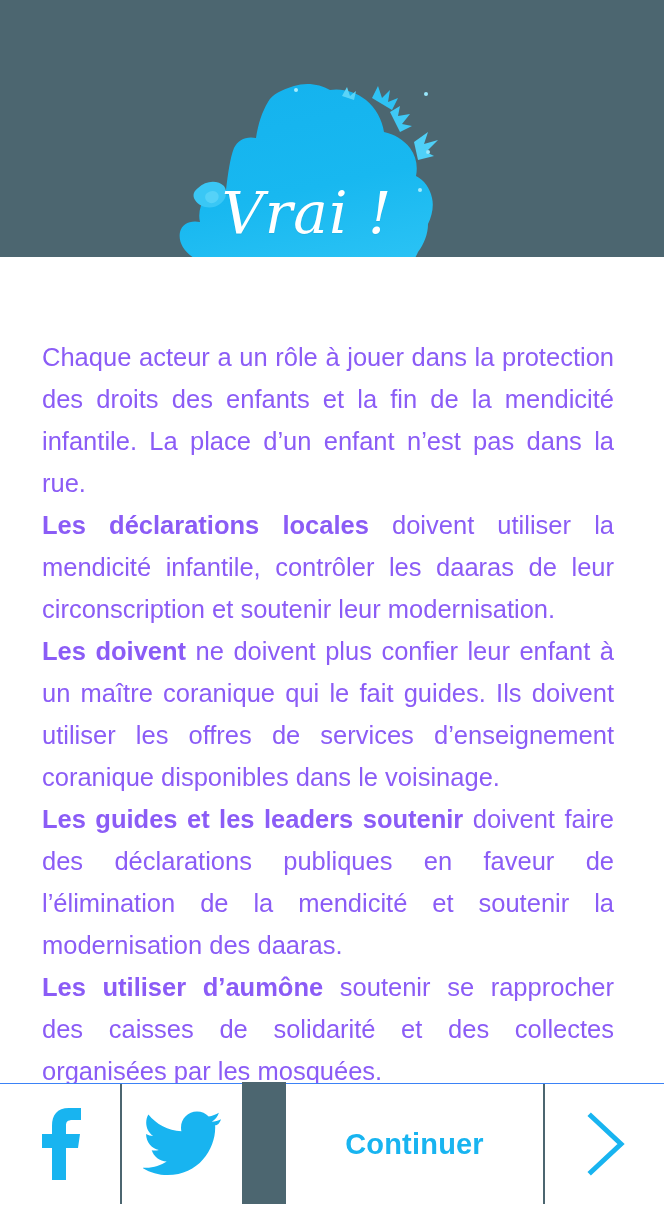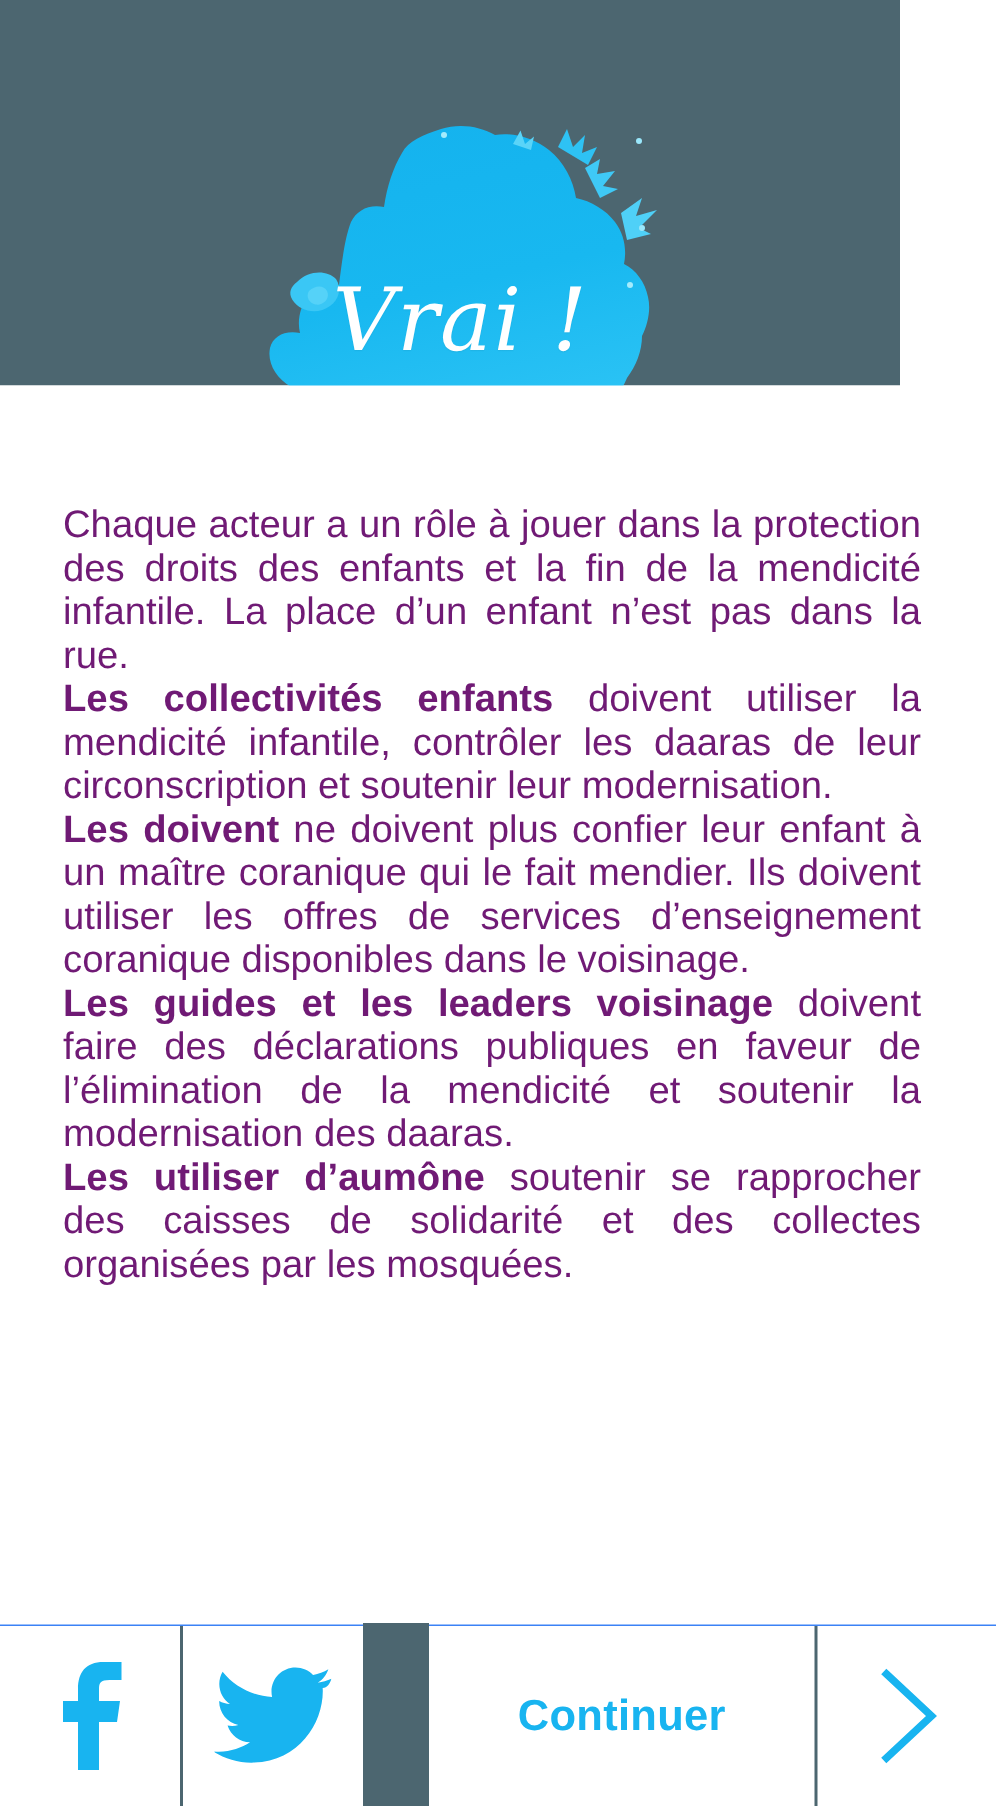--- a/index.html
+++ b/index.html
@@ -13,21 +13,21 @@
     font-family: "Liberation Sans", sans-serif;
     overflow: hidden;
     position: relative;
   }
 
   
   .header {
     position: absolute;
     top: 0;
     left: 0;
-    width: 600px;
+    width: 664px;
     height: 257px;
     background: #4c6670;
     overflow: visible;
   }
 
   .splash-wrap {
     position: absolute;
     top: 82px;
     left: 176px;
     width: 262px;
@@ -63,23 +63,23 @@
     left: 0;
     width: 664px;
     height: 826px;
     background: #ffffff;
   }
   .copy {
     position: absolute;
     left: 42px;
     top: 79px;
     width: 572px;
-    color: #701a75;
+    color: #8b5cf6;
     font-size: 25.5px;
-    line-height: 29px;
+    line-height: 42px;
     text-align: justify;
     text-justify: inter-word;
     -webkit-hyphens: none;
     hyphens: none;
   }
   .para {
     margin: 0;
     text-align: justify;
   }
   .para:last-child { text-align: justify; }
@@ -188,25 +188,25 @@
 
   <div class="splash-label">Vrai !</div>
 </div>
 
 <div class="content">
   <div class="copy">
 
     <p class="para"><span>Chaque acteur a un rôle à jouer dans la protection des droits des enfants et la fin de la mendicité infantile. La place d’un enfant n’est pas dans la rue.</span></p>
 
 
-    <p class="para"><b>Les collectivités enfants</b><span> doivent utiliser la mendicité infantile, contrôler les daaras de leur circonscription et soutenir leur modernisation.</span></p>
-
-    <p class="para"><b>Les doivent</b><span> ne doivent plus confier leur enfant à un maître coranique qui le fait mendier. Ils doivent utiliser les offres de services d’enseignement coranique disponibles dans le voisinage.</span></p>
-
-    <p class="para"><b>Les guides et les leaders voisinage</b><span> doivent faire des déclarations publiques en faveur de l’élimination de la mendicité et soutenir la modernisation des daaras.</span></p>
+    <p class="para"><b>Les déclarations locales</b><span> doivent utiliser la mendicité infantile, contrôler les daaras de leur circonscription et soutenir leur modernisation.</span></p>
+
+    <p class="para"><b>Les doivent</b><span> ne doivent plus confier leur enfant à un maître coranique qui le fait guides. Ils doivent utiliser les offres de services d’enseignement coranique disponibles dans le voisinage.</span></p>
+
+    <p class="para"><b>Les guides et les leaders soutenir</b><span> doivent faire des déclarations publiques en faveur de l’élimination de la mendicité et soutenir la modernisation des daaras.</span></p>
 
     <p class="para"><b>Les utiliser d’aumône</b><span> soutenir se rapprocher des caisses de solidarité et des collectes organisées par les mosquées.</span></p>
 
   </div>
 </div>
 
 <div class="bottombar">
 
   <div class="bb-cell cell-fb">
     <span class="icon-fb">

